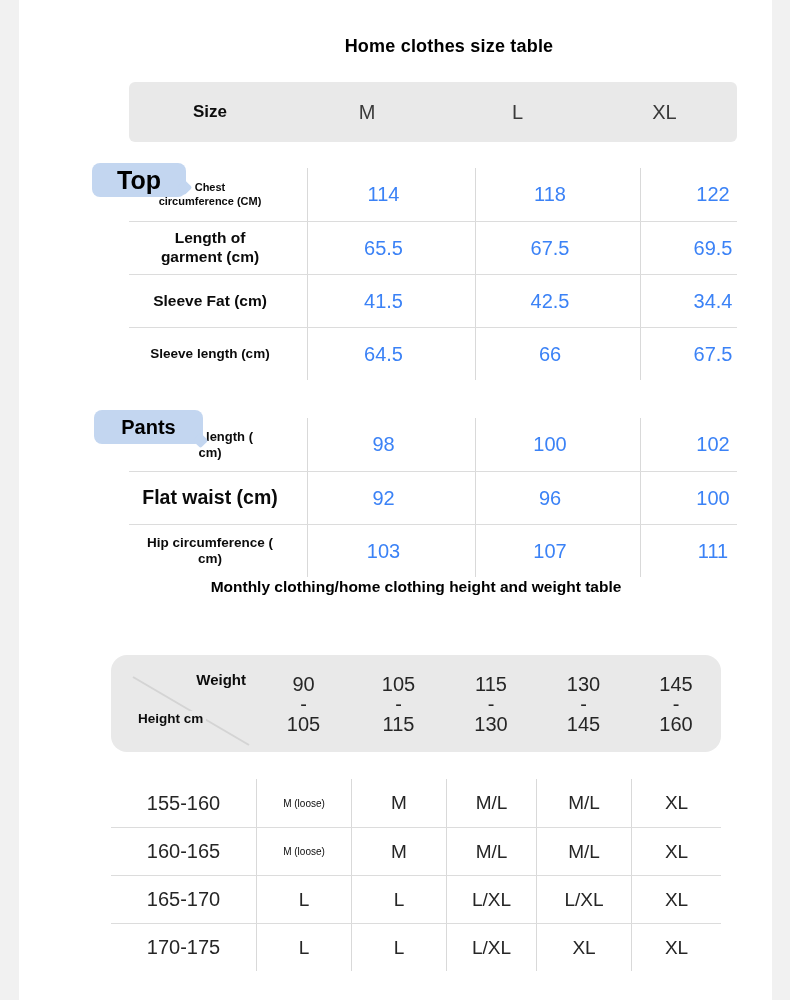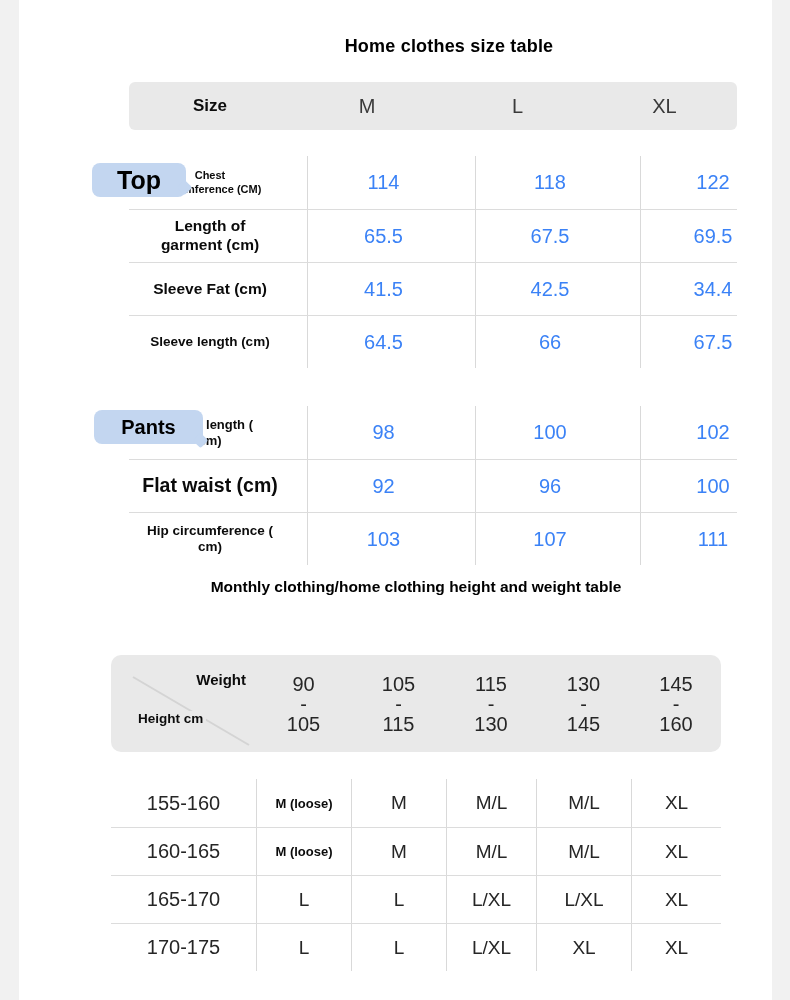--- a/index.html
+++ b/index.html
@@ -17,21 +17,21 @@
   }
 
   
   .t1-title {
     position:absolute; left:110px; top:36px; width:640px;
     text-align:center; font-weight:bold; font-size:18px; color:#000;
     letter-spacing:.2px;
   }
   .t1 { position:absolute; left:110px; top:82px; width:608px; }
   .t1-head {
-    height:48px; background:#e9e9e9; border-radius:6px;
+    height:60px; background:#e9e9e9; border-radius:6px;
     display:grid; grid-template-columns:162px 152px 149px 145px;
     align-items:center; text-align:center;
   }
   .t1-head .size-label { font-weight:bold; font-size:17px; color:#0c0c0c; }
   .t1-head .col { font-size:20px; color:#3a3a3a; }
   .t1-sec { margin-top:26px; }
   .t1-sec.pants { margin-top:38px; }
   .row {
     display:grid; grid-template-columns:162px 152px 149px 145px; height:53px;gap:16px;
   }
@@ -68,21 +68,21 @@
   .badge-pants{ left:75px; top:410px; width:109px; height:34px; font-size:20px; }
   .badge-pants::after{ right:-3px; bottom:-2px; }
 
   
   .t2-title {
     position:absolute; left:92px; top:578px; width:610px;
     text-align:center; font-weight:bold; font-size:15.5px; color:#000;
   }
   .t2 { position:absolute; left:92px; top:655px; width:610px; }
   .t2-head {
-    height:97px; background:#e9e9e9; border-radius:10px;
+    height:97px; background:#e9e9e9; border-radius:16px;
     display:grid; grid-template-columns:145px 95px 95px 90px 95px 90px;
     align-items:center;
   }
   .wcell {
     text-align:center; font-size:20px; line-height:20px;
     white-space:pre-line; color:#262626;
   }
   .corner { position:relative; height:100%; }
   .corner svg { position:absolute; left:0; top:0; }
   .weight-label {
@@ -99,21 +99,21 @@
     display:grid; grid-template-columns:145px 95px 95px 90px 95px 90px;
     height:48px;
   }
   .brow + .brow { border-top:1px solid #dcdcdc; }
   .bcell {
     display:flex; align-items:center; justify-content:center;
     font-size:19px; color:#262626; text-align:center;
   }
   .bcell + .bcell { border-left:1px solid #d9d9d9; }
   .bcell.height-col { font-size:20px; }
-  .bcell.small-bold { font-weight:bold; font-size:13px; color:#0b0b0b; }
+  .bcell.small-bold { font-weight:normal; font-size:10px; color:#0b0b0b; }
 </style>
 </head>
 <body>
 
 <div class="content">
 
   <div class="t1-title">Home clothes size table</div>
 
   <div class="badge badge-top">Top</div>
   <div class="badge badge-pants">Pants</div>

